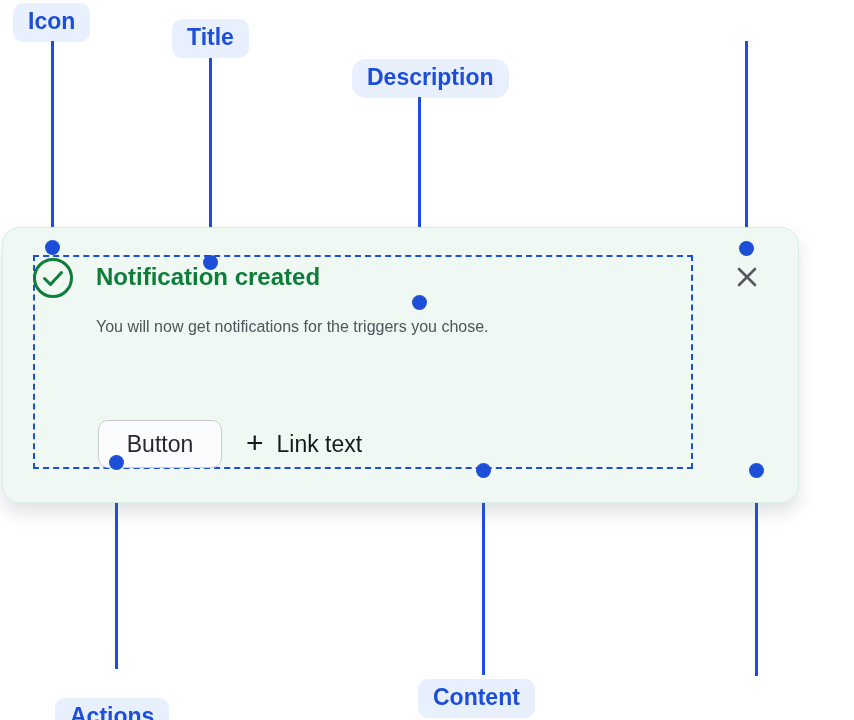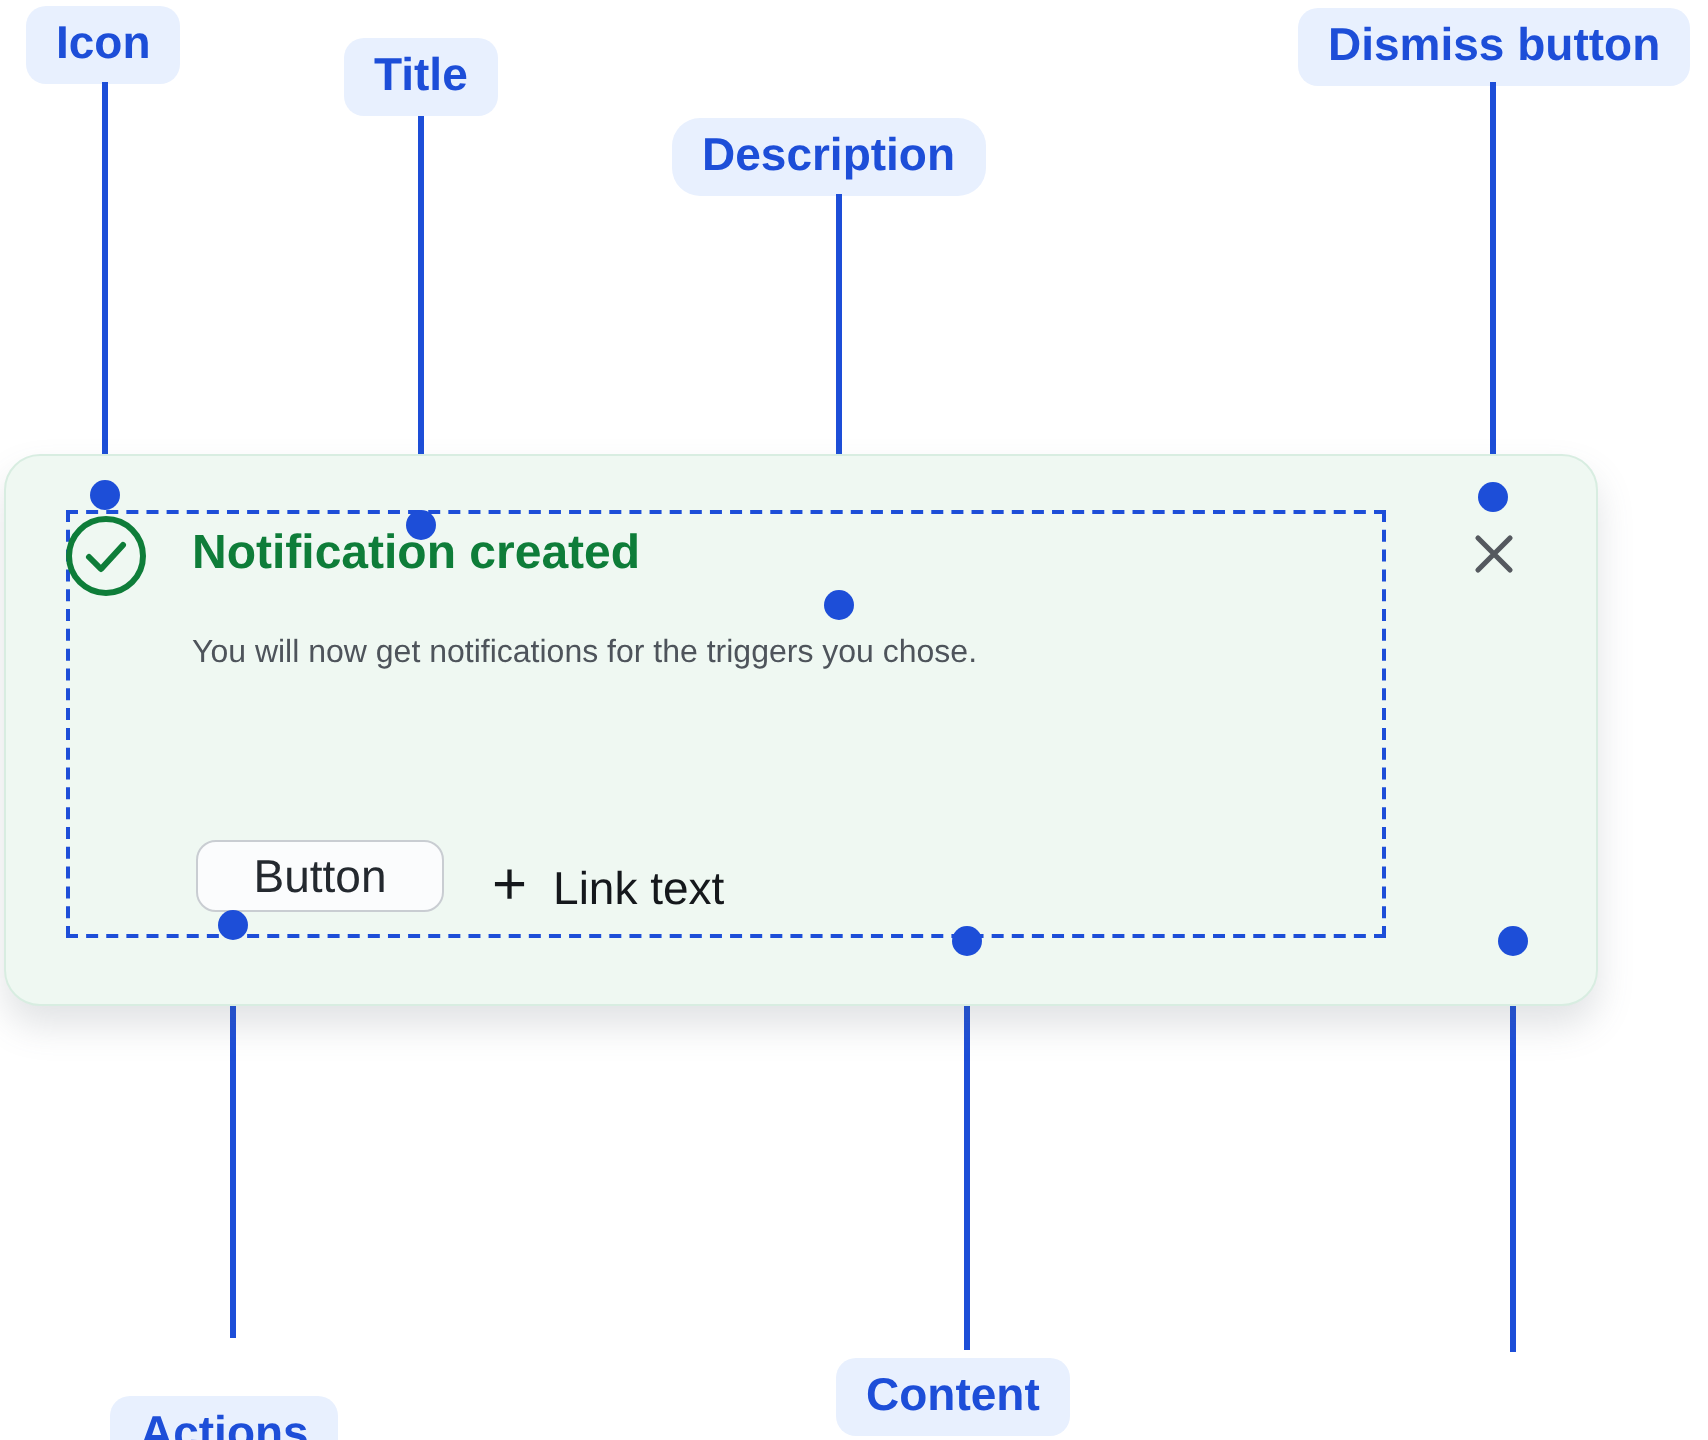--- a/index.html
+++ b/index.html
@@ -14,21 +14,21 @@
     color:#1D4ED8;
     font-size:23px;
     font-weight:700;
     line-height:1;
     padding:7px 15px 9px 15px;
     border-radius:10px;
     white-space:nowrap;
   }
   .callout-icon{left:13px;top:3px;}
   .callout-title{left:172px;top:19px;}
-  .callout-description{left:336px;top:59px;border-radius:14px;}
+  .callout-description{left:352px;top:59px;border-radius:14px;}
   .callout-dismiss{left:649px;top:4px;}
   .callout-actions{left:55px;top:698px;text-decoration:underline;}
   .callout-content{left:418px;top:679px;}
   .callout-container{left:685px;top:680px;}
   
   .line{position:absolute;width:3px;background:#1D4ED8;}
   .line-icon{left:51px;top:41px;height:207px;}
   .line-title{left:209px;top:58px;height:205px;}
   .line-description{left:418px;top:97px;height:206px;}
   .line-dismiss{left:745px;top:41px;height:208px;}
@@ -60,21 +60,21 @@
   .check-icon{position:absolute;left:32px;top:257px;width:42px;height:42px;}
   .notif-title{
     position:absolute;left:96px;top:263px;
     font-size:24px;font-weight:700;color:#0E7D39;line-height:1.2;
   }
   .notif-desc{
     position:absolute;left:96px;top:308px;width:600px;
     font-size:16px;font-weight:400;color:#4E545B;line-height:37px;
   }
   .notif-button{
-    position:absolute;left:98px;top:420px;width:124px;height:36px;
+    position:absolute;left:98px;top:420px;width:124px;height:48px;
     background:#FBFCFD;
     border:1px solid #C9CDD2;
     border-radius:10px;
     font-family:"Liberation Sans",sans-serif;
     font-size:23px;color:#24292F;
     display:flex;align-items:center;justify-content:center;
     cursor:pointer;box-sizing:border-box;padding:0;
   }
   .notif-link{
     position:absolute;left:246px;top:420px;height:48px;
@@ -89,21 +89,20 @@
   }
 </style>
 </head>
 <body>
 
 <div class="canvas">
 
   <div class="callout callout-icon">Icon</div>
   <div class="callout callout-title">Title</div>
   <div class="callout callout-description">Description</div>
-  <div class="callout callout-dismiss">Dismiss button</div>
   <div class="callout callout-actions">Actions</div>
   <div class="callout callout-content">Content</div>
 
   <div class="line line-icon"></div>
   <div class="line line-title"></div>
   <div class="line line-description"></div>
   <div class="line line-dismiss"></div>
   <div class="line line-actions"></div>
   <div class="line line-content"></div>
   <div class="line line-container"></div>

